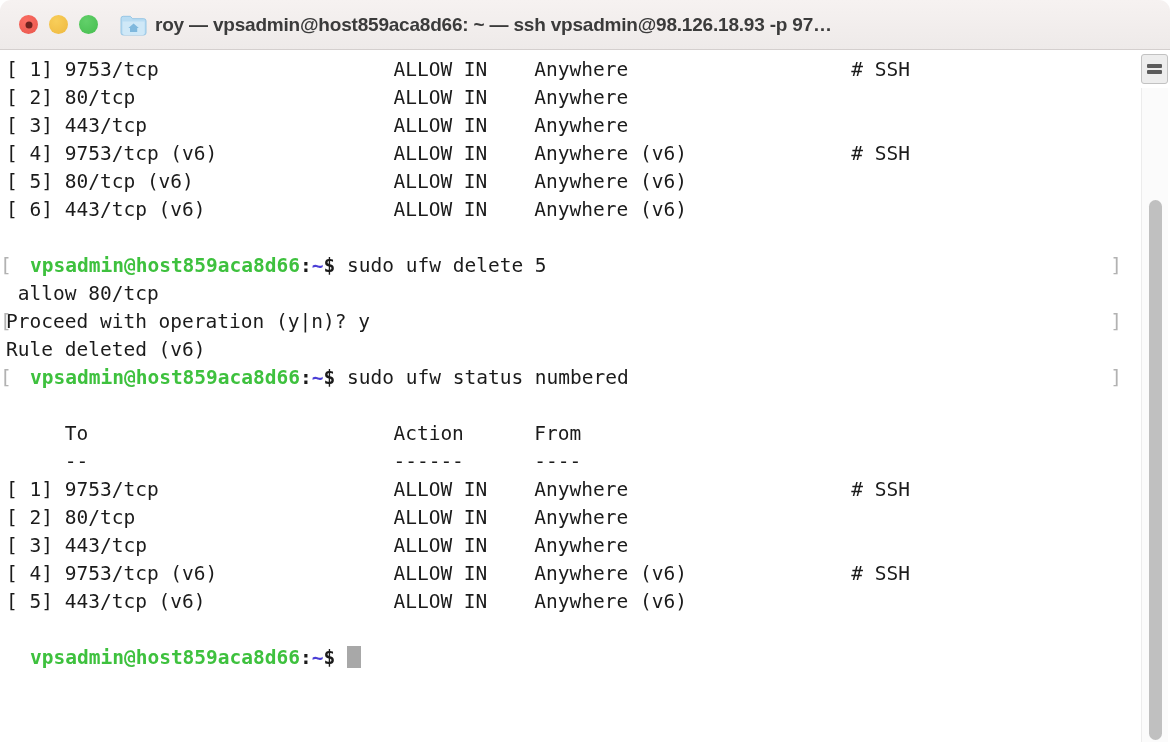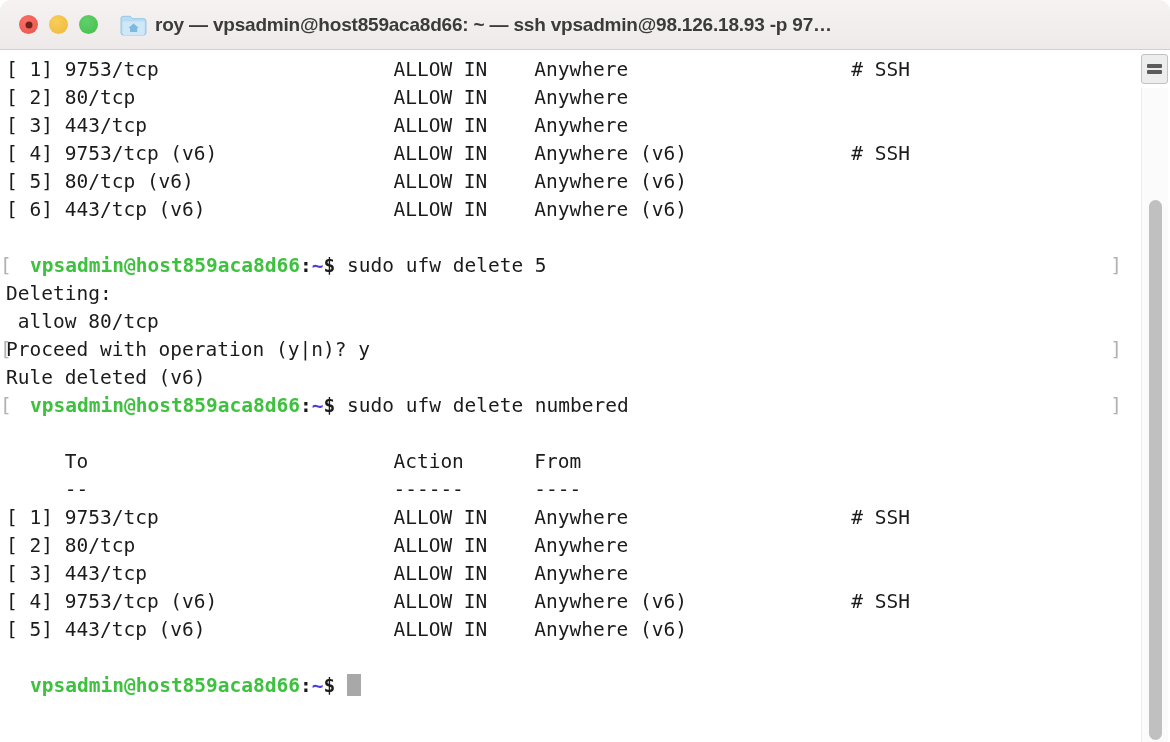--- a/index.html
+++ b/index.html
@@ -141,25 +141,24 @@
 
   <div id="terminal">
       <div class="line"><span>[&nbsp;1]&nbsp;9753/tcp&nbsp;&nbsp;&nbsp;&nbsp;&nbsp;&nbsp;&nbsp;&nbsp;&nbsp;&nbsp;&nbsp;&nbsp;&nbsp;&nbsp;&nbsp;&nbsp;&nbsp;&nbsp;&nbsp;&nbsp;ALLOW&nbsp;IN&nbsp;&nbsp;&nbsp;&nbsp;Anywhere&nbsp;&nbsp;&nbsp;&nbsp;&nbsp;&nbsp;&nbsp;&nbsp;&nbsp;&nbsp;&nbsp;&nbsp;&nbsp;&nbsp;&nbsp;&nbsp;&nbsp;&nbsp;&nbsp;#&nbsp;SSH</span></div>
       <div class="line"><span>[&nbsp;2]&nbsp;80/tcp&nbsp;&nbsp;&nbsp;&nbsp;&nbsp;&nbsp;&nbsp;&nbsp;&nbsp;&nbsp;&nbsp;&nbsp;&nbsp;&nbsp;&nbsp;&nbsp;&nbsp;&nbsp;&nbsp;&nbsp;&nbsp;&nbsp;ALLOW&nbsp;IN&nbsp;&nbsp;&nbsp;&nbsp;Anywhere</span></div>
       <div class="line"><span>[&nbsp;3]&nbsp;443/tcp&nbsp;&nbsp;&nbsp;&nbsp;&nbsp;&nbsp;&nbsp;&nbsp;&nbsp;&nbsp;&nbsp;&nbsp;&nbsp;&nbsp;&nbsp;&nbsp;&nbsp;&nbsp;&nbsp;&nbsp;&nbsp;ALLOW&nbsp;IN&nbsp;&nbsp;&nbsp;&nbsp;Anywhere</span></div>
       <div class="line"><span>[&nbsp;4]&nbsp;9753/tcp&nbsp;(v6)&nbsp;&nbsp;&nbsp;&nbsp;&nbsp;&nbsp;&nbsp;&nbsp;&nbsp;&nbsp;&nbsp;&nbsp;&nbsp;&nbsp;&nbsp;ALLOW&nbsp;IN&nbsp;&nbsp;&nbsp;&nbsp;Anywhere&nbsp;(v6)&nbsp;&nbsp;&nbsp;&nbsp;&nbsp;&nbsp;&nbsp;&nbsp;&nbsp;&nbsp;&nbsp;&nbsp;&nbsp;&nbsp;#&nbsp;SSH</span></div>
       <div class="line"><span>[&nbsp;5]&nbsp;80/tcp&nbsp;(v6)&nbsp;&nbsp;&nbsp;&nbsp;&nbsp;&nbsp;&nbsp;&nbsp;&nbsp;&nbsp;&nbsp;&nbsp;&nbsp;&nbsp;&nbsp;&nbsp;&nbsp;ALLOW&nbsp;IN&nbsp;&nbsp;&nbsp;&nbsp;Anywhere&nbsp;(v6)</span></div>
       <div class="line"><span>[&nbsp;6]&nbsp;443/tcp&nbsp;(v6)&nbsp;&nbsp;&nbsp;&nbsp;&nbsp;&nbsp;&nbsp;&nbsp;&nbsp;&nbsp;&nbsp;&nbsp;&nbsp;&nbsp;&nbsp;&nbsp;ALLOW&nbsp;IN&nbsp;&nbsp;&nbsp;&nbsp;Anywhere&nbsp;(v6)</span></div>
       <div class="line">&nbsp;</div>
       <div class="line"><span class="mark-l">[</span><span class="host">vpsadmin@host859aca8d66</span><span class="punct">:</span><span class="tilde">~</span><span class="punct">$</span> <span>sudo ufw delete 5</span><span class="mark-r">]</span></div>
-      <div class="line"><span>Deleting:</span></div>
       <div class="line"><span>&nbsp;allow&nbsp;80/tcp</span></div>
       <div class="line"><span class="mark-l">[</span><span>Proceed&nbsp;with&nbsp;operation&nbsp;(y|n)?&nbsp;y</span><span class="mark-r">]</span></div>
       <div class="line"><span>Rule&nbsp;deleted&nbsp;(v6)</span></div>
-      <div class="line"><span class="mark-l">[</span><span class="host">vpsadmin@host859aca8d66</span><span class="punct">:</span><span class="tilde">~</span><span class="punct">$</span> <span>sudo ufw delete numbered</span><span class="mark-r">]</span></div>
+      <div class="line"><span class="mark-l">[</span><span class="host">vpsadmin@host859aca8d66</span><span class="punct">:</span><span class="tilde">~</span><span class="punct">$</span> <span>sudo ufw status numbered</span><span class="mark-r">]</span></div>
       <div class="line">&nbsp;</div>
       <div class="line"><span>&nbsp;&nbsp;&nbsp;&nbsp;&nbsp;To&nbsp;&nbsp;&nbsp;&nbsp;&nbsp;&nbsp;&nbsp;&nbsp;&nbsp;&nbsp;&nbsp;&nbsp;&nbsp;&nbsp;&nbsp;&nbsp;&nbsp;&nbsp;&nbsp;&nbsp;&nbsp;&nbsp;&nbsp;&nbsp;&nbsp;&nbsp;Action&nbsp;&nbsp;&nbsp;&nbsp;&nbsp;&nbsp;From</span></div>
       <div class="line"><span>&nbsp;&nbsp;&nbsp;&nbsp;&nbsp;--&nbsp;&nbsp;&nbsp;&nbsp;&nbsp;&nbsp;&nbsp;&nbsp;&nbsp;&nbsp;&nbsp;&nbsp;&nbsp;&nbsp;&nbsp;&nbsp;&nbsp;&nbsp;&nbsp;&nbsp;&nbsp;&nbsp;&nbsp;&nbsp;&nbsp;&nbsp;------&nbsp;&nbsp;&nbsp;&nbsp;&nbsp;&nbsp;----</span></div>
       <div class="line"><span>[&nbsp;1]&nbsp;9753/tcp&nbsp;&nbsp;&nbsp;&nbsp;&nbsp;&nbsp;&nbsp;&nbsp;&nbsp;&nbsp;&nbsp;&nbsp;&nbsp;&nbsp;&nbsp;&nbsp;&nbsp;&nbsp;&nbsp;&nbsp;ALLOW&nbsp;IN&nbsp;&nbsp;&nbsp;&nbsp;Anywhere&nbsp;&nbsp;&nbsp;&nbsp;&nbsp;&nbsp;&nbsp;&nbsp;&nbsp;&nbsp;&nbsp;&nbsp;&nbsp;&nbsp;&nbsp;&nbsp;&nbsp;&nbsp;&nbsp;#&nbsp;SSH</span></div>
       <div class="line"><span>[&nbsp;2]&nbsp;80/tcp&nbsp;&nbsp;&nbsp;&nbsp;&nbsp;&nbsp;&nbsp;&nbsp;&nbsp;&nbsp;&nbsp;&nbsp;&nbsp;&nbsp;&nbsp;&nbsp;&nbsp;&nbsp;&nbsp;&nbsp;&nbsp;&nbsp;ALLOW&nbsp;IN&nbsp;&nbsp;&nbsp;&nbsp;Anywhere</span></div>
       <div class="line"><span>[&nbsp;3]&nbsp;443/tcp&nbsp;&nbsp;&nbsp;&nbsp;&nbsp;&nbsp;&nbsp;&nbsp;&nbsp;&nbsp;&nbsp;&nbsp;&nbsp;&nbsp;&nbsp;&nbsp;&nbsp;&nbsp;&nbsp;&nbsp;&nbsp;ALLOW&nbsp;IN&nbsp;&nbsp;&nbsp;&nbsp;Anywhere</span></div>
       <div class="line"><span>[&nbsp;4]&nbsp;9753/tcp&nbsp;(v6)&nbsp;&nbsp;&nbsp;&nbsp;&nbsp;&nbsp;&nbsp;&nbsp;&nbsp;&nbsp;&nbsp;&nbsp;&nbsp;&nbsp;&nbsp;ALLOW&nbsp;IN&nbsp;&nbsp;&nbsp;&nbsp;Anywhere&nbsp;(v6)&nbsp;&nbsp;&nbsp;&nbsp;&nbsp;&nbsp;&nbsp;&nbsp;&nbsp;&nbsp;&nbsp;&nbsp;&nbsp;&nbsp;#&nbsp;SSH</span></div>
       <div class="line"><span>[&nbsp;5]&nbsp;443/tcp&nbsp;(v6)&nbsp;&nbsp;&nbsp;&nbsp;&nbsp;&nbsp;&nbsp;&nbsp;&nbsp;&nbsp;&nbsp;&nbsp;&nbsp;&nbsp;&nbsp;&nbsp;ALLOW&nbsp;IN&nbsp;&nbsp;&nbsp;&nbsp;Anywhere&nbsp;(v6)</span></div>
       <div class="line">&nbsp;</div>
       <div class="line"><span class="host">vpsadmin@host859aca8d66</span><span class="punct">:</span><span class="tilde">~</span><span class="punct">$</span> <span class="cursor"></span></div>

